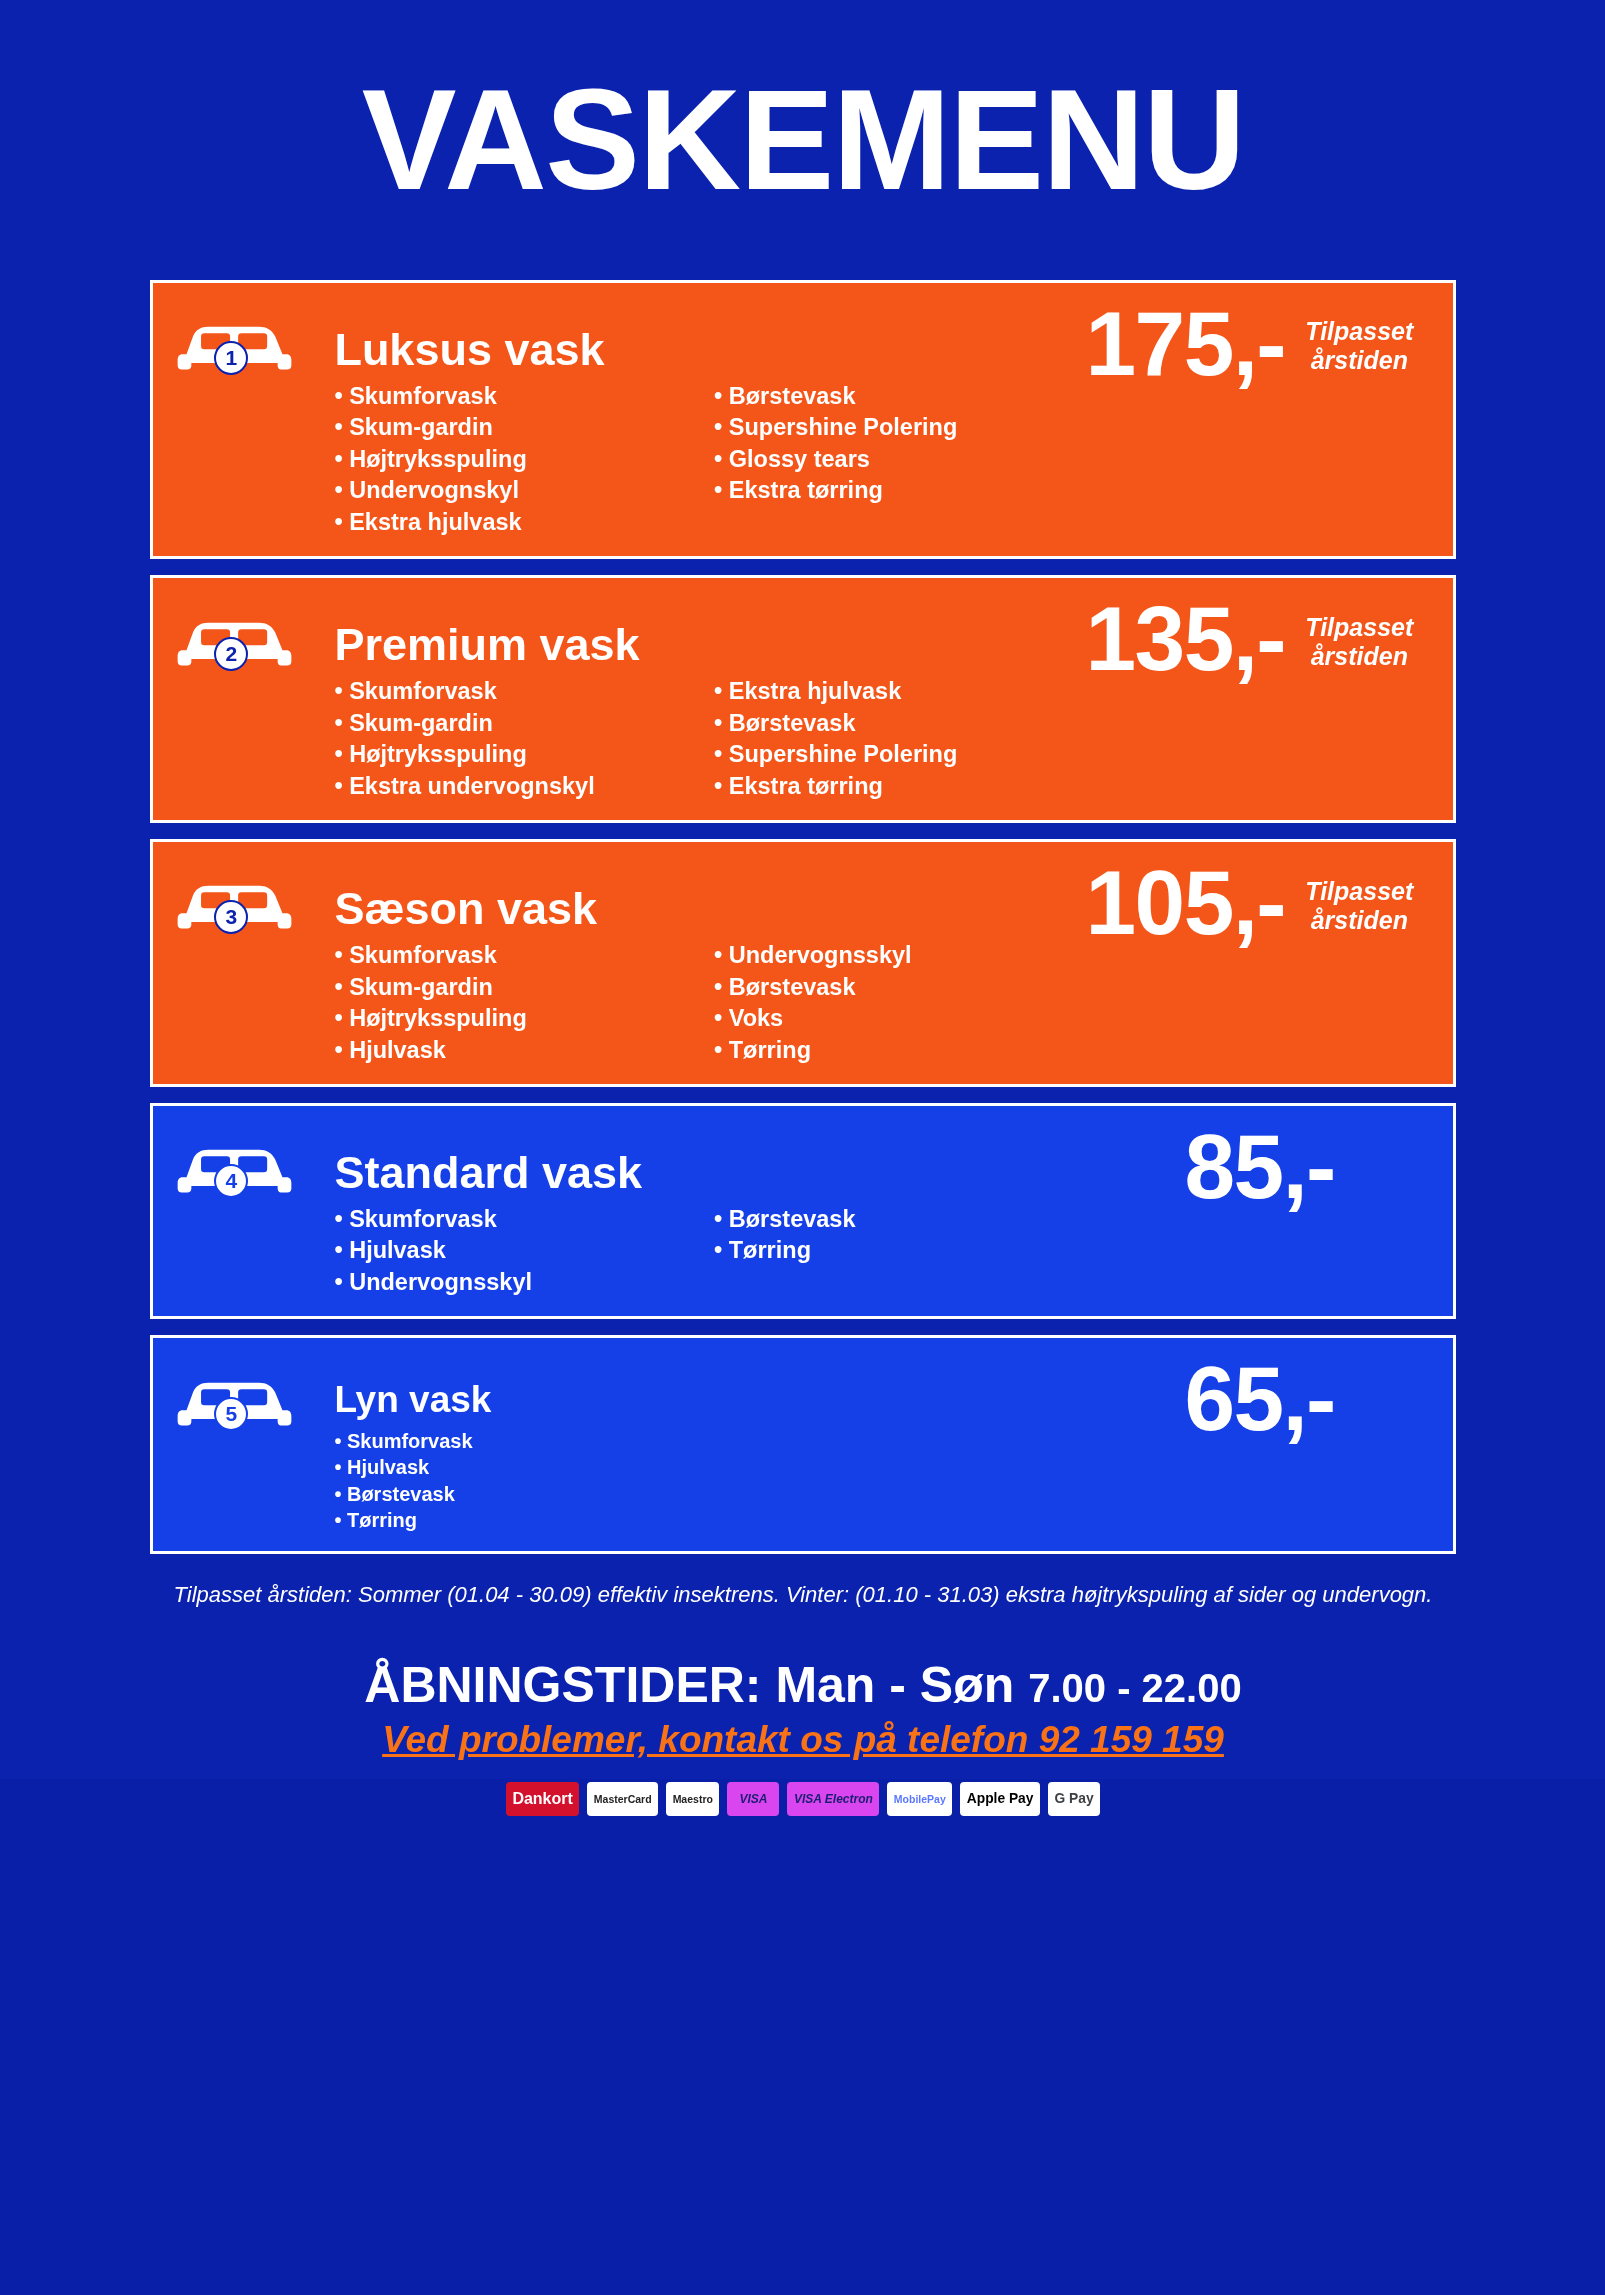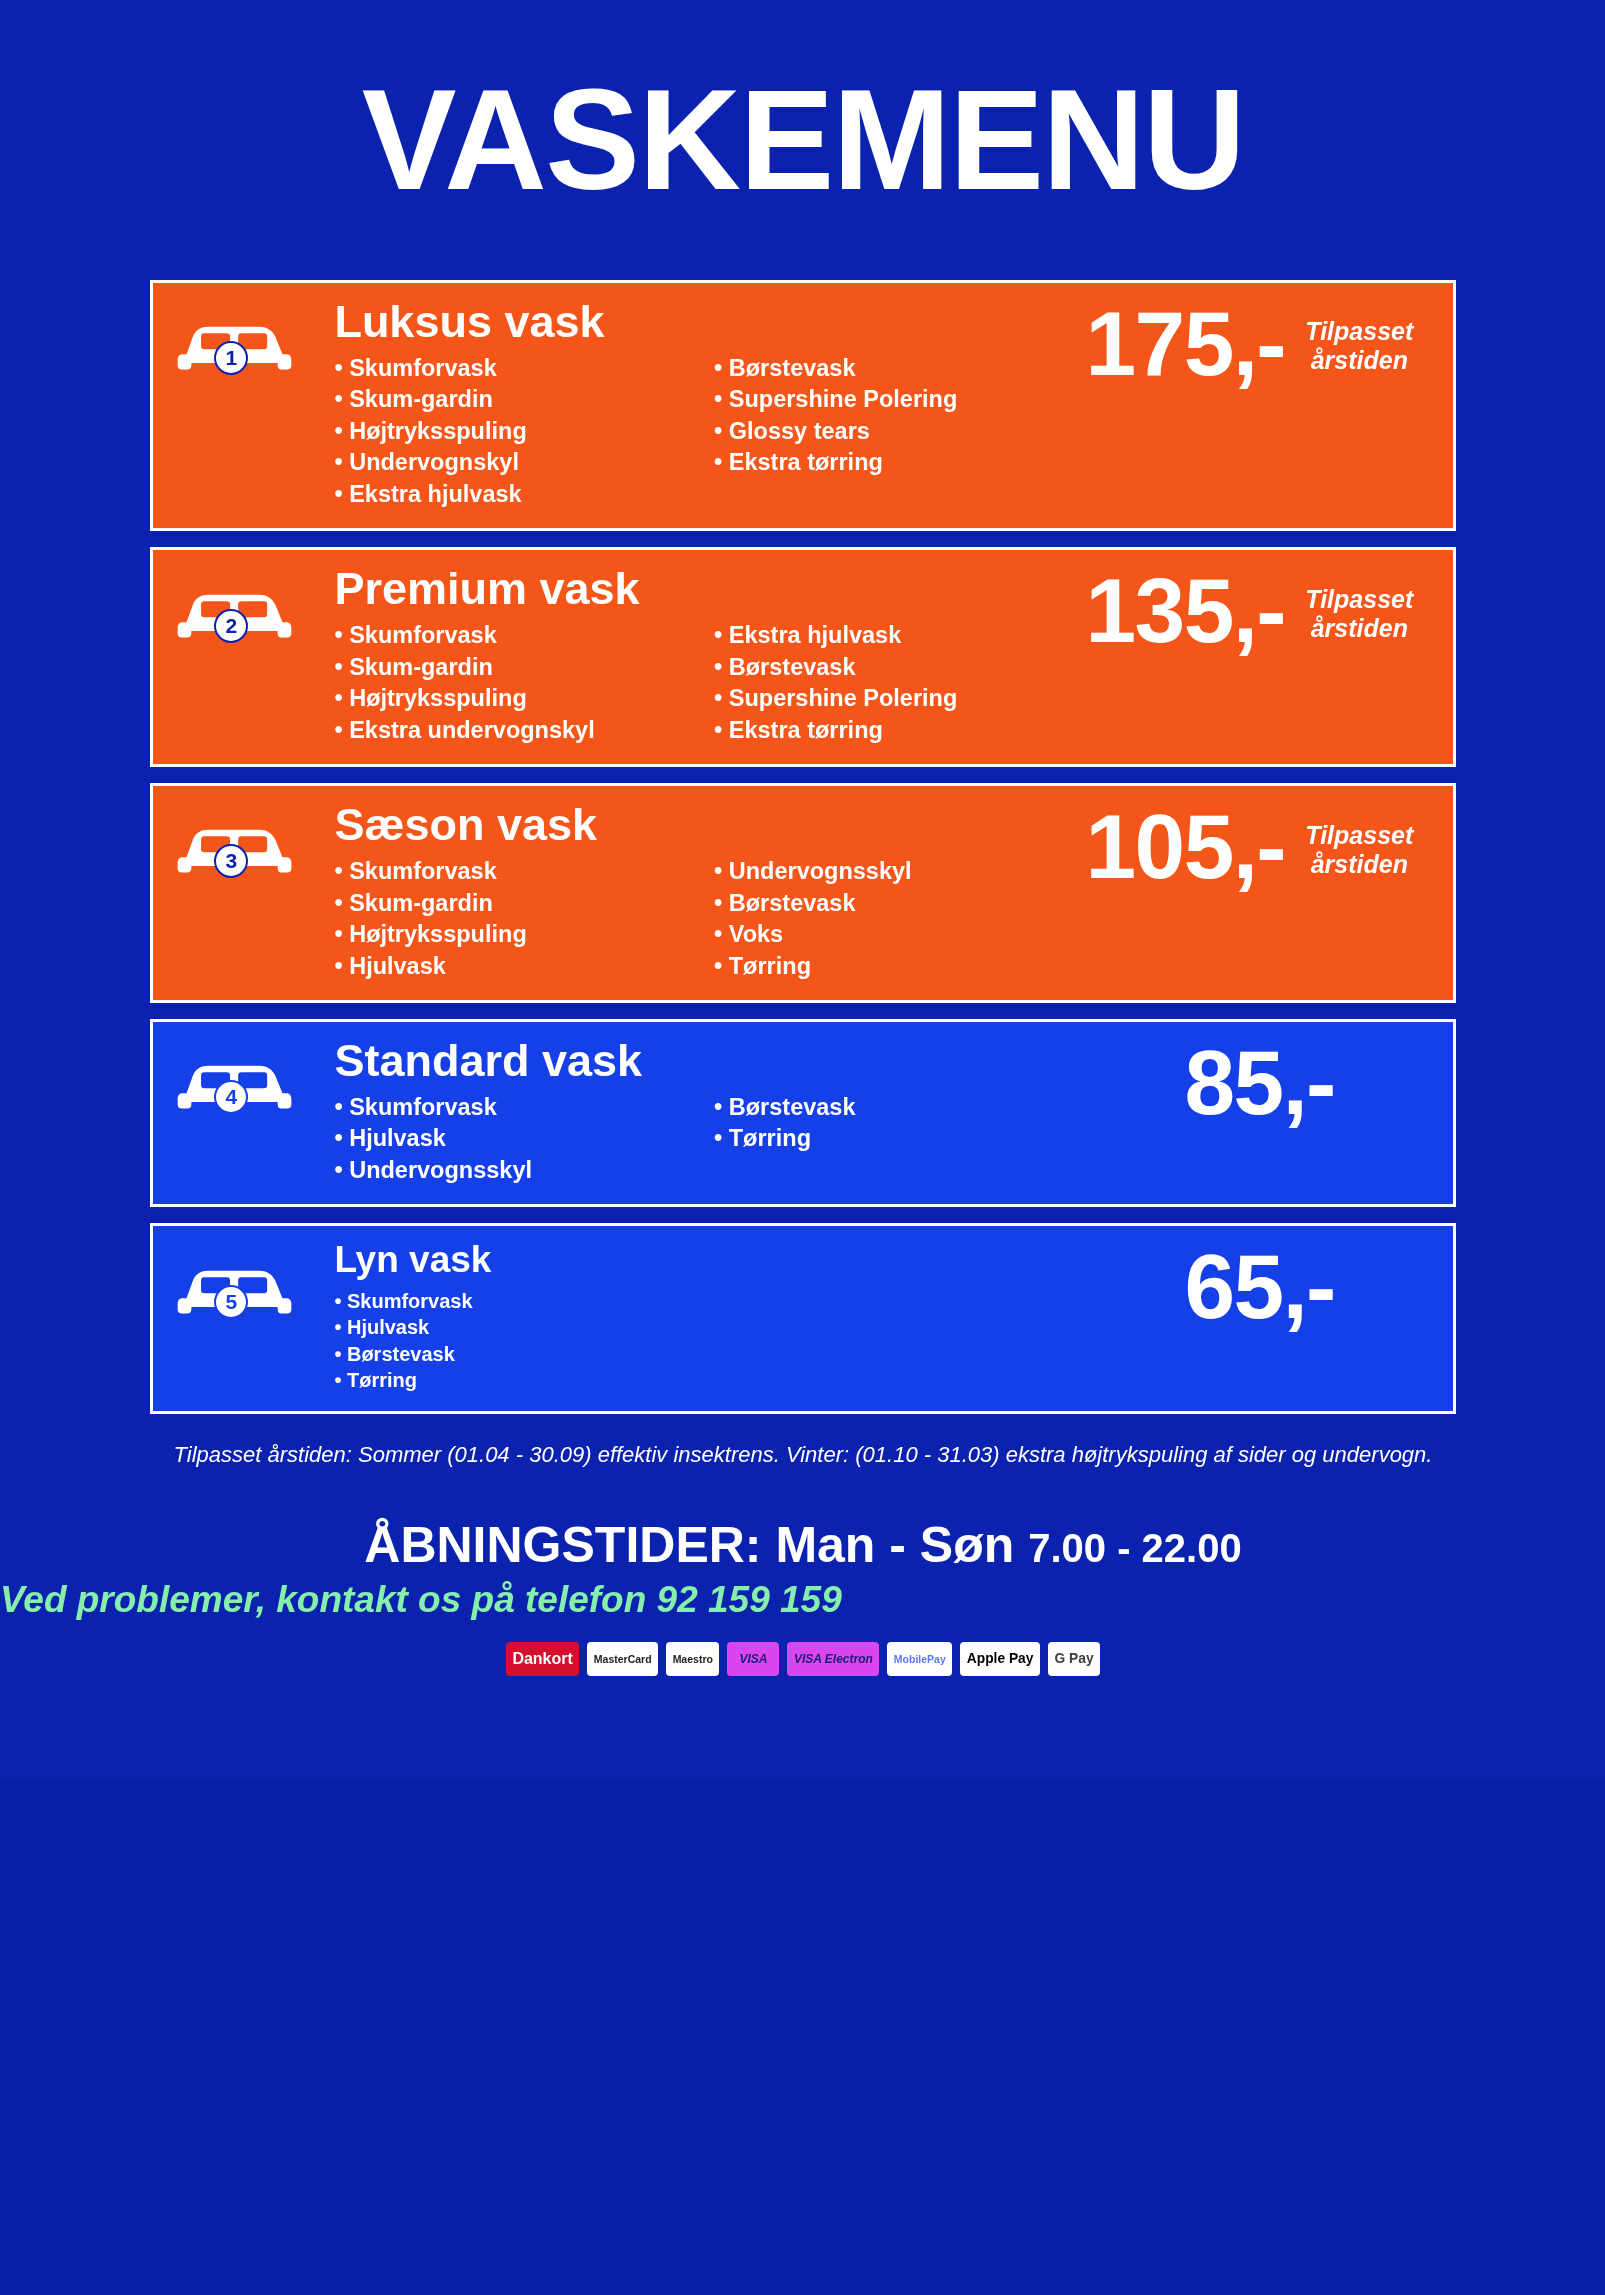--- a/index.html
+++ b/index.html
@@ -38,21 +38,21 @@
     border: 3.2px solid #ffffff;
     margin-bottom: 16px;
     padding: 14.6px 19.4px 18px 19.4px;
     min-height: 121px;
   }
   .card.orange { background: #f4561a; }
   .card.blue   { background: #1540e8; }
 
   .card-inner { display: flex; align-items: flex-start; }
   .car-col { width: 162px; flex: 0 0 162px; padding-top: 14.6px; }
-  .content-col { flex: 1 1 auto; position: relative; }
+  .content-col { flex: 1 1 auto; position: relative; margin-top: 28px; }
   .price-col {
     width: 348px; flex: 0 0 348px;
     text-align: center;
     display: flex; justify-content: center;
     align-items: center;
   }
 
   .card-title {
     color: #ffffff;
     font-weight: bold;
@@ -119,26 +119,27 @@
   }
   .hours {
     text-align: center;
     color: #ffffff;
     font-weight: bold;
     font-size: 50px;
     margin-top: 48px;
   }
   .hours .times { font-size: 40px; }
   .contact {
-    text-align: left;
-    color: #86efac;
+    text-align: center;
+    color: #f97316;
     font-weight: bold;
     font-style: italic;
     font-size: 37px;
     margin-top: 4.9px;
+    text-decoration: underline;
   }
   .pay-row {
     display: flex; justify-content: center; align-items: center;
     gap: 8px;
     margin-top: 21px;
   }
   .pay {
     height: 34px;
     min-width: 52px;
     background: #ffffff;

